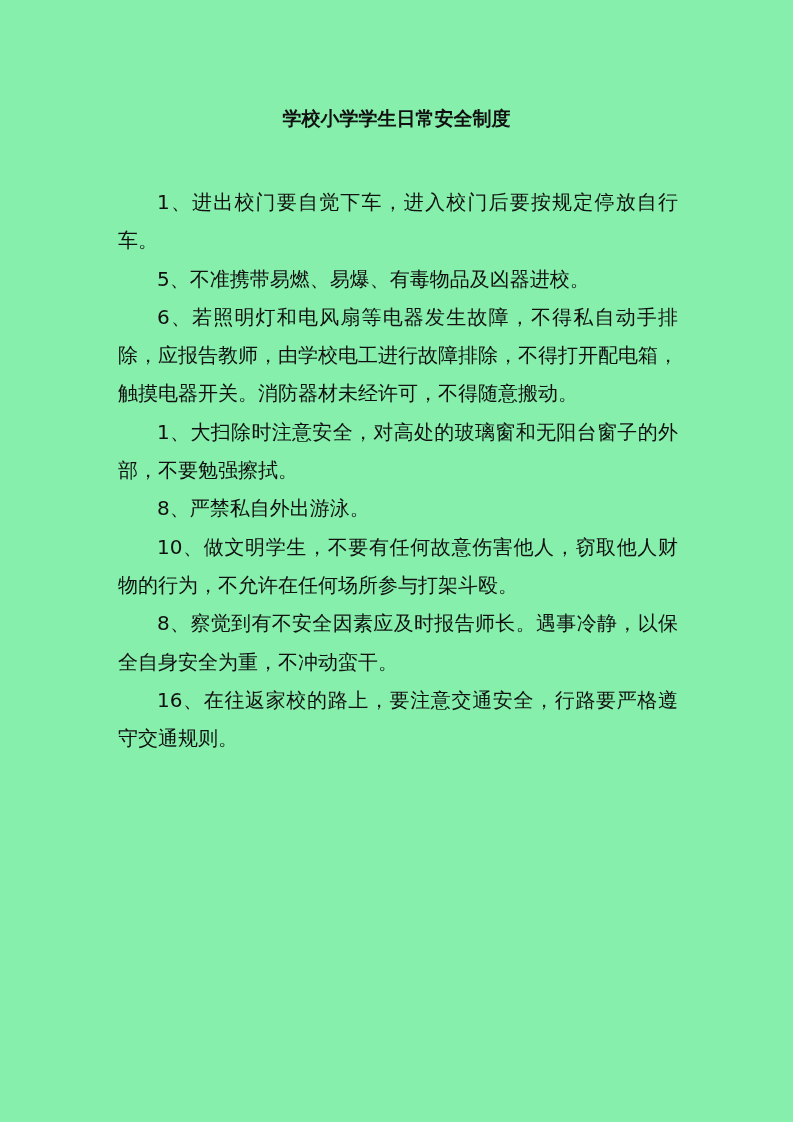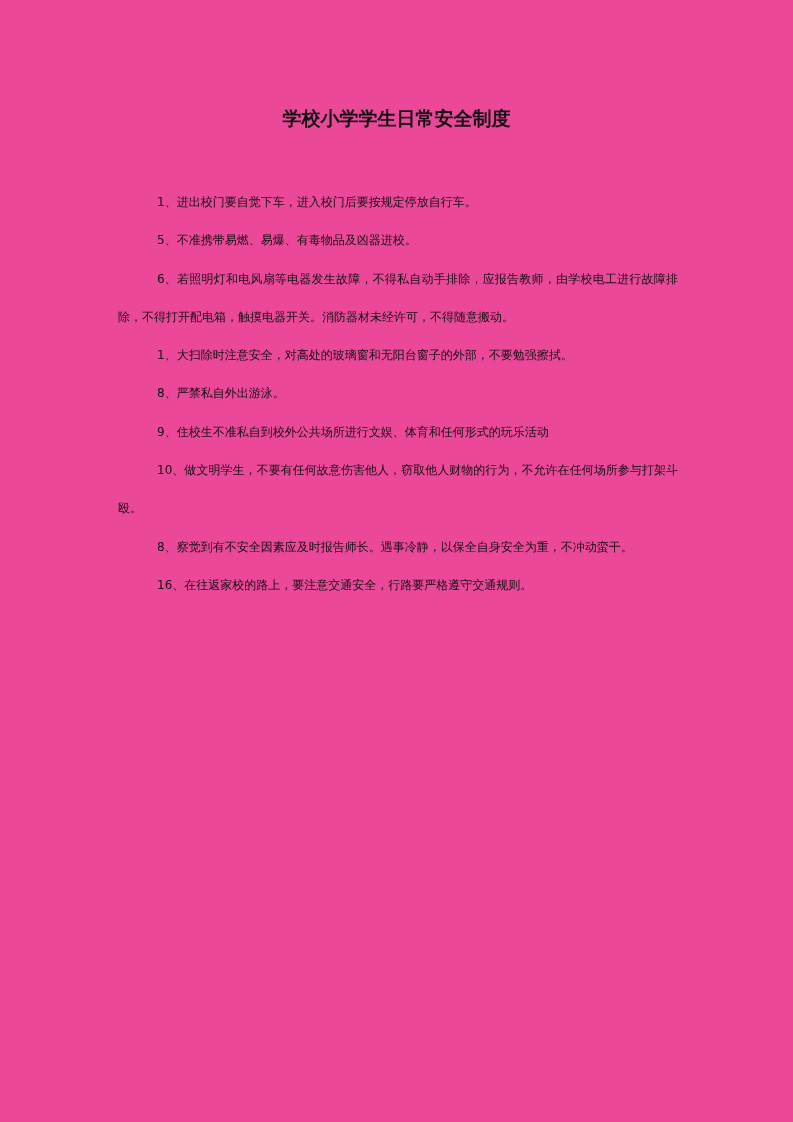--- a/index.html
+++ b/index.html
@@ -1,33 +1,32 @@
 <!DOCTYPE html>
 <html><head>
 <meta charset="utf-8">
 <style>
   html, body { margin: 0; padding: 0; background: #ffffff; }
   body { width: 793px; height: 1122px; position: relative; overflow: hidden;
          font-family: "DejaVu Sans", "Liberation Sans", sans-serif; color: #111111; }
-  .page { position: absolute; left: 0; top: 0; width: 793px; height: 1122px; background: #ec4899; }
+  .page { position: absolute; left: 0; top: 0; width: 793px; height: 1122px; background: #86efac; }
   .title { position: absolute; top: 104px; left: 0; width: 793px; text-align: center;
            font-size: 19px; font-weight: bold; letter-spacing: 0px; line-height: 28px; }
   .body { position: absolute; top: 183px; left: 118px; width: 560px; }
-  .para { margin: 0; font-size: 12px; line-height: 38.3px; text-indent: 39px;
+  .para { margin: 0; font-size: 20px; line-height: 38.3px; text-indent: 39px;
           text-align: justify; text-justify: inter-character; word-break: break-all; }
 </style>
 </head>
 <body>
 
 <div class="page">
   <div class="title">学校小学学生日常安全制度</div>
   <div class="body">
     <p class="para">1、进出校门要自觉下车，进入校门后要按规定停放自行车。</p>
     <p class="para">5、不准携带易燃、易爆、有毒物品及凶器进校。</p>
     <p class="para">6、若照明灯和电风扇等电器发生故障，不得私自动手排除，应报告教师，由学校电工进行故障排除，不得打开配电箱，触摸电器开关。消防器材未经许可，不得随意搬动。</p>
     <p class="para">1、大扫除时注意安全，对高处的玻璃窗和无阳台窗子的外部，不要勉强擦拭。</p>
     <p class="para">8、严禁私自外出游泳。</p>
-    <p class="para">9、住校生不准私自到校外公共场所进行文娱、体育和任何形式的玩乐活动</p>
     <p class="para">10、做文明学生，不要有任何故意伤害他人，窃取他人财物的行为，不允许在任何场所参与打架斗殴。</p>
     <p class="para">8、察觉到有不安全因素应及时报告师长。遇事冷静，以保全自身安全为重，不冲动蛮干。</p>
     <p class="para">16、在往返家校的路上，要注意交通安全，行路要严格遵守交通规则。</p>
   </div>
 </div>
 
 </body></html>

